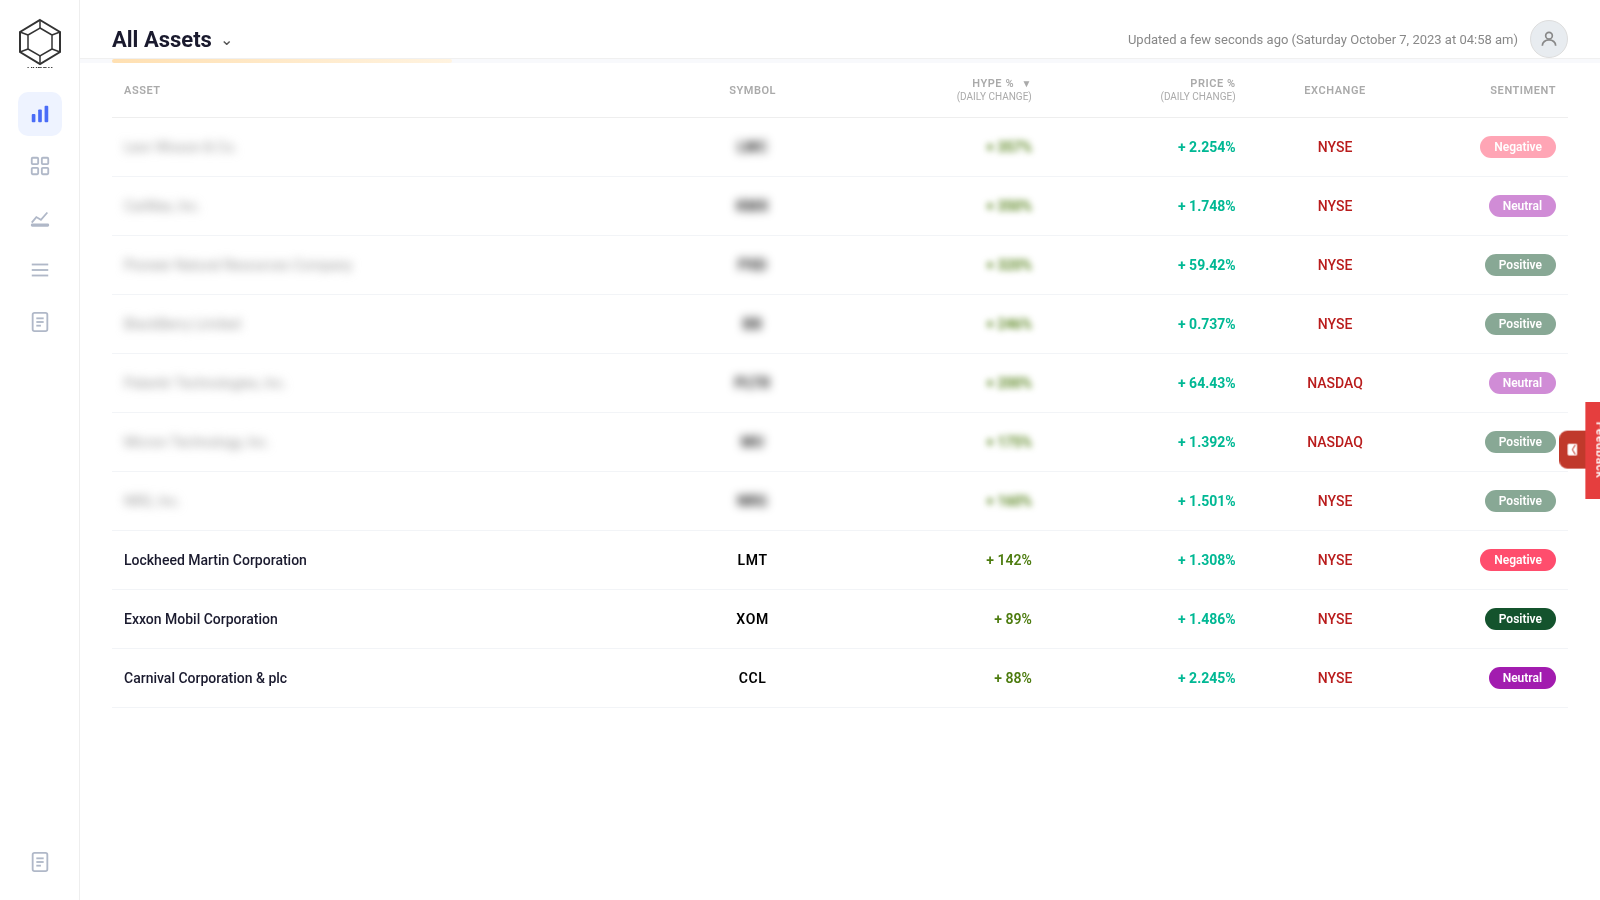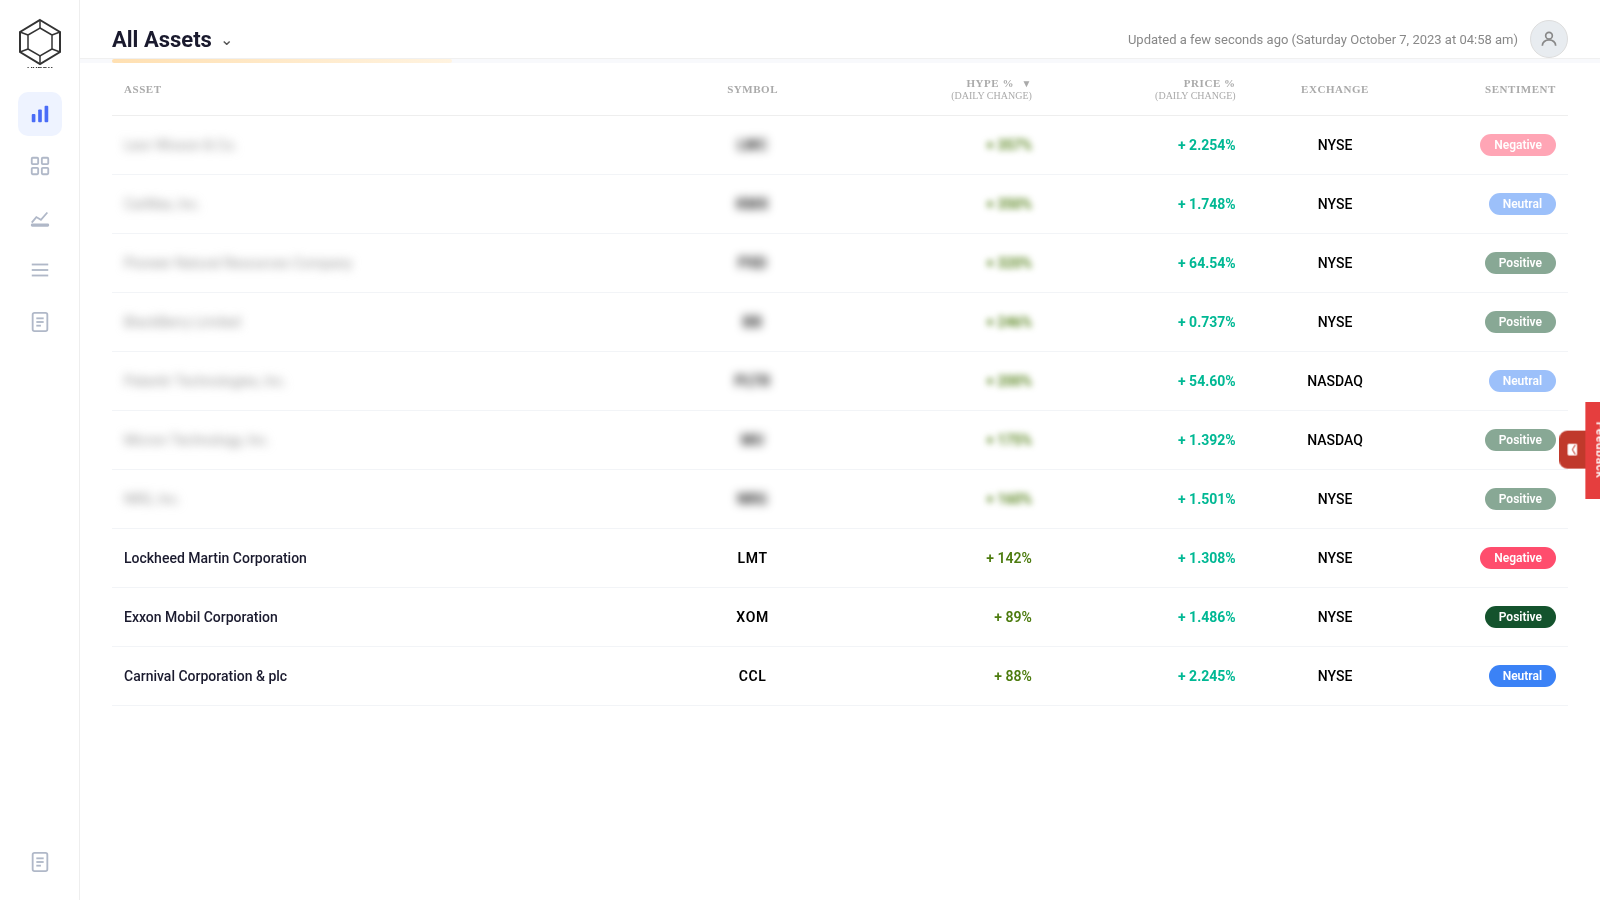--- a/index.html
+++ b/index.html
@@ -126,21 +126,20 @@
       border-bottom: 1px solid #eee;
     }
     thead th {
       padding: 14px 12px;
       font-size: 11px;
       font-weight: 600;
       color: #aaa;
       letter-spacing: 0.05em;
       text-align: left;
       text-transform: uppercase;
-      font-family: Liberation Serif, serif;
     }
     thead th.right { text-align: right; }
     thead th.center { text-align: center; }
 
     .col-asset { width: 38%; }
     .col-symbol { width: 12%; text-align: center; }
     .col-hype { width: 14%; text-align: right; }
     .col-price { width: 14%; text-align: right; }
     .col-exchange { width: 12%; text-align: center; }
     .col-sentiment { width: 10%; text-align: right; }
@@ -165,40 +164,40 @@
       color: #4d7c0f;
     }
     tbody td.price {
       text-align: right;
       font-weight: 700;
       color: #00b894;
     }
     tbody td.exchange {
       text-align: center;
       font-weight: 500;
-      color: #000000;
+      color: #b91c1c;
     }
     tbody td.sentiment {
       text-align: right;
     }
     .blurred {
       filter: blur(5px);
       color: #aaa;
       user-select: none;
     }
     .badge {
       display: inline-block;
       padding: 4px 14px;
       border-radius: 20px;
       font-size: 12px;
       font-weight: 600;
       color: #fff;
     }
     .badge-negative { background: #ff4d6d; }
-    .badge-neutral { background: #3b82f6; }
+    .badge-neutral { background: #a21caf; }
     .badge-positive { background: #14532d; }
 
     
     .sort-icon {
       display: inline-block;
       font-size: 10px;
       margin-left: 4px;
     }
     .feedback-tab-wrapper {
       position: fixed;
@@ -351,37 +350,37 @@
             <td class="symbol blurred">KMX</td>
             <td class="hype" style="filter: blur(3px);">+ 350%</td>
             <td class="price">+ 1.748%</td>
             <td class="exchange">NYSE</td>
             <td class="sentiment"><span class="badge badge-neutral" style="opacity: 0.5;">Neutral</span></td>
           </tr>
           <tr>
             <td class="blurred" style="font-weight: 400; color: rgb(153, 153, 153);">Pioneer Natural Resources Company</td>
             <td class="symbol blurred">PXD</td>
             <td class="hype" style="filter: blur(3px);">+ 320%</td>
-            <td class="price">+ 64.54%</td>
+            <td class="price">+ 59.42%</td>
             <td class="exchange">NYSE</td>
             <td class="sentiment"><span class="badge badge-positive" style="opacity: 0.5;">Positive</span></td>
           </tr>
           <tr>
             <td class="blurred" style="font-weight: 400; color: rgb(153, 153, 153);">BlackBerry Limited</td>
             <td class="symbol blurred">BB</td>
             <td class="hype" style="filter: blur(3px);">+ 246%</td>
             <td class="price">+ 0.737%</td>
             <td class="exchange">NYSE</td>
             <td class="sentiment"><span class="badge badge-positive" style="opacity: 0.5;">Positive</span></td>
           </tr>
           <tr>
             <td class="blurred" style="font-weight: 400; color: rgb(153, 153, 153);">Palantir Technologies, Inc.</td>
             <td class="symbol blurred">PLTR</td>
             <td class="hype" style="filter: blur(3px);">+ 200%</td>
-            <td class="price">+ 54.60%</td>
+            <td class="price">+ 64.43%</td>
             <td class="exchange">NASDAQ</td>
             <td class="sentiment"><span class="badge badge-neutral" style="opacity: 0.5;">Neutral</span></td>
           </tr>
           <tr>
             <td class="blurred" style="font-weight: 400; color: rgb(153, 153, 153);">Micron Technology, Inc.</td>
             <td class="symbol blurred">MU</td>
             <td class="hype" style="filter: blur(3px);">+ 175%</td>
             <td class="price">+ 1.392%</td>
             <td class="exchange">NASDAQ</td>
             <td class="sentiment"><span class="badge badge-positive" style="opacity: 0.5;">Positive</span></td>

